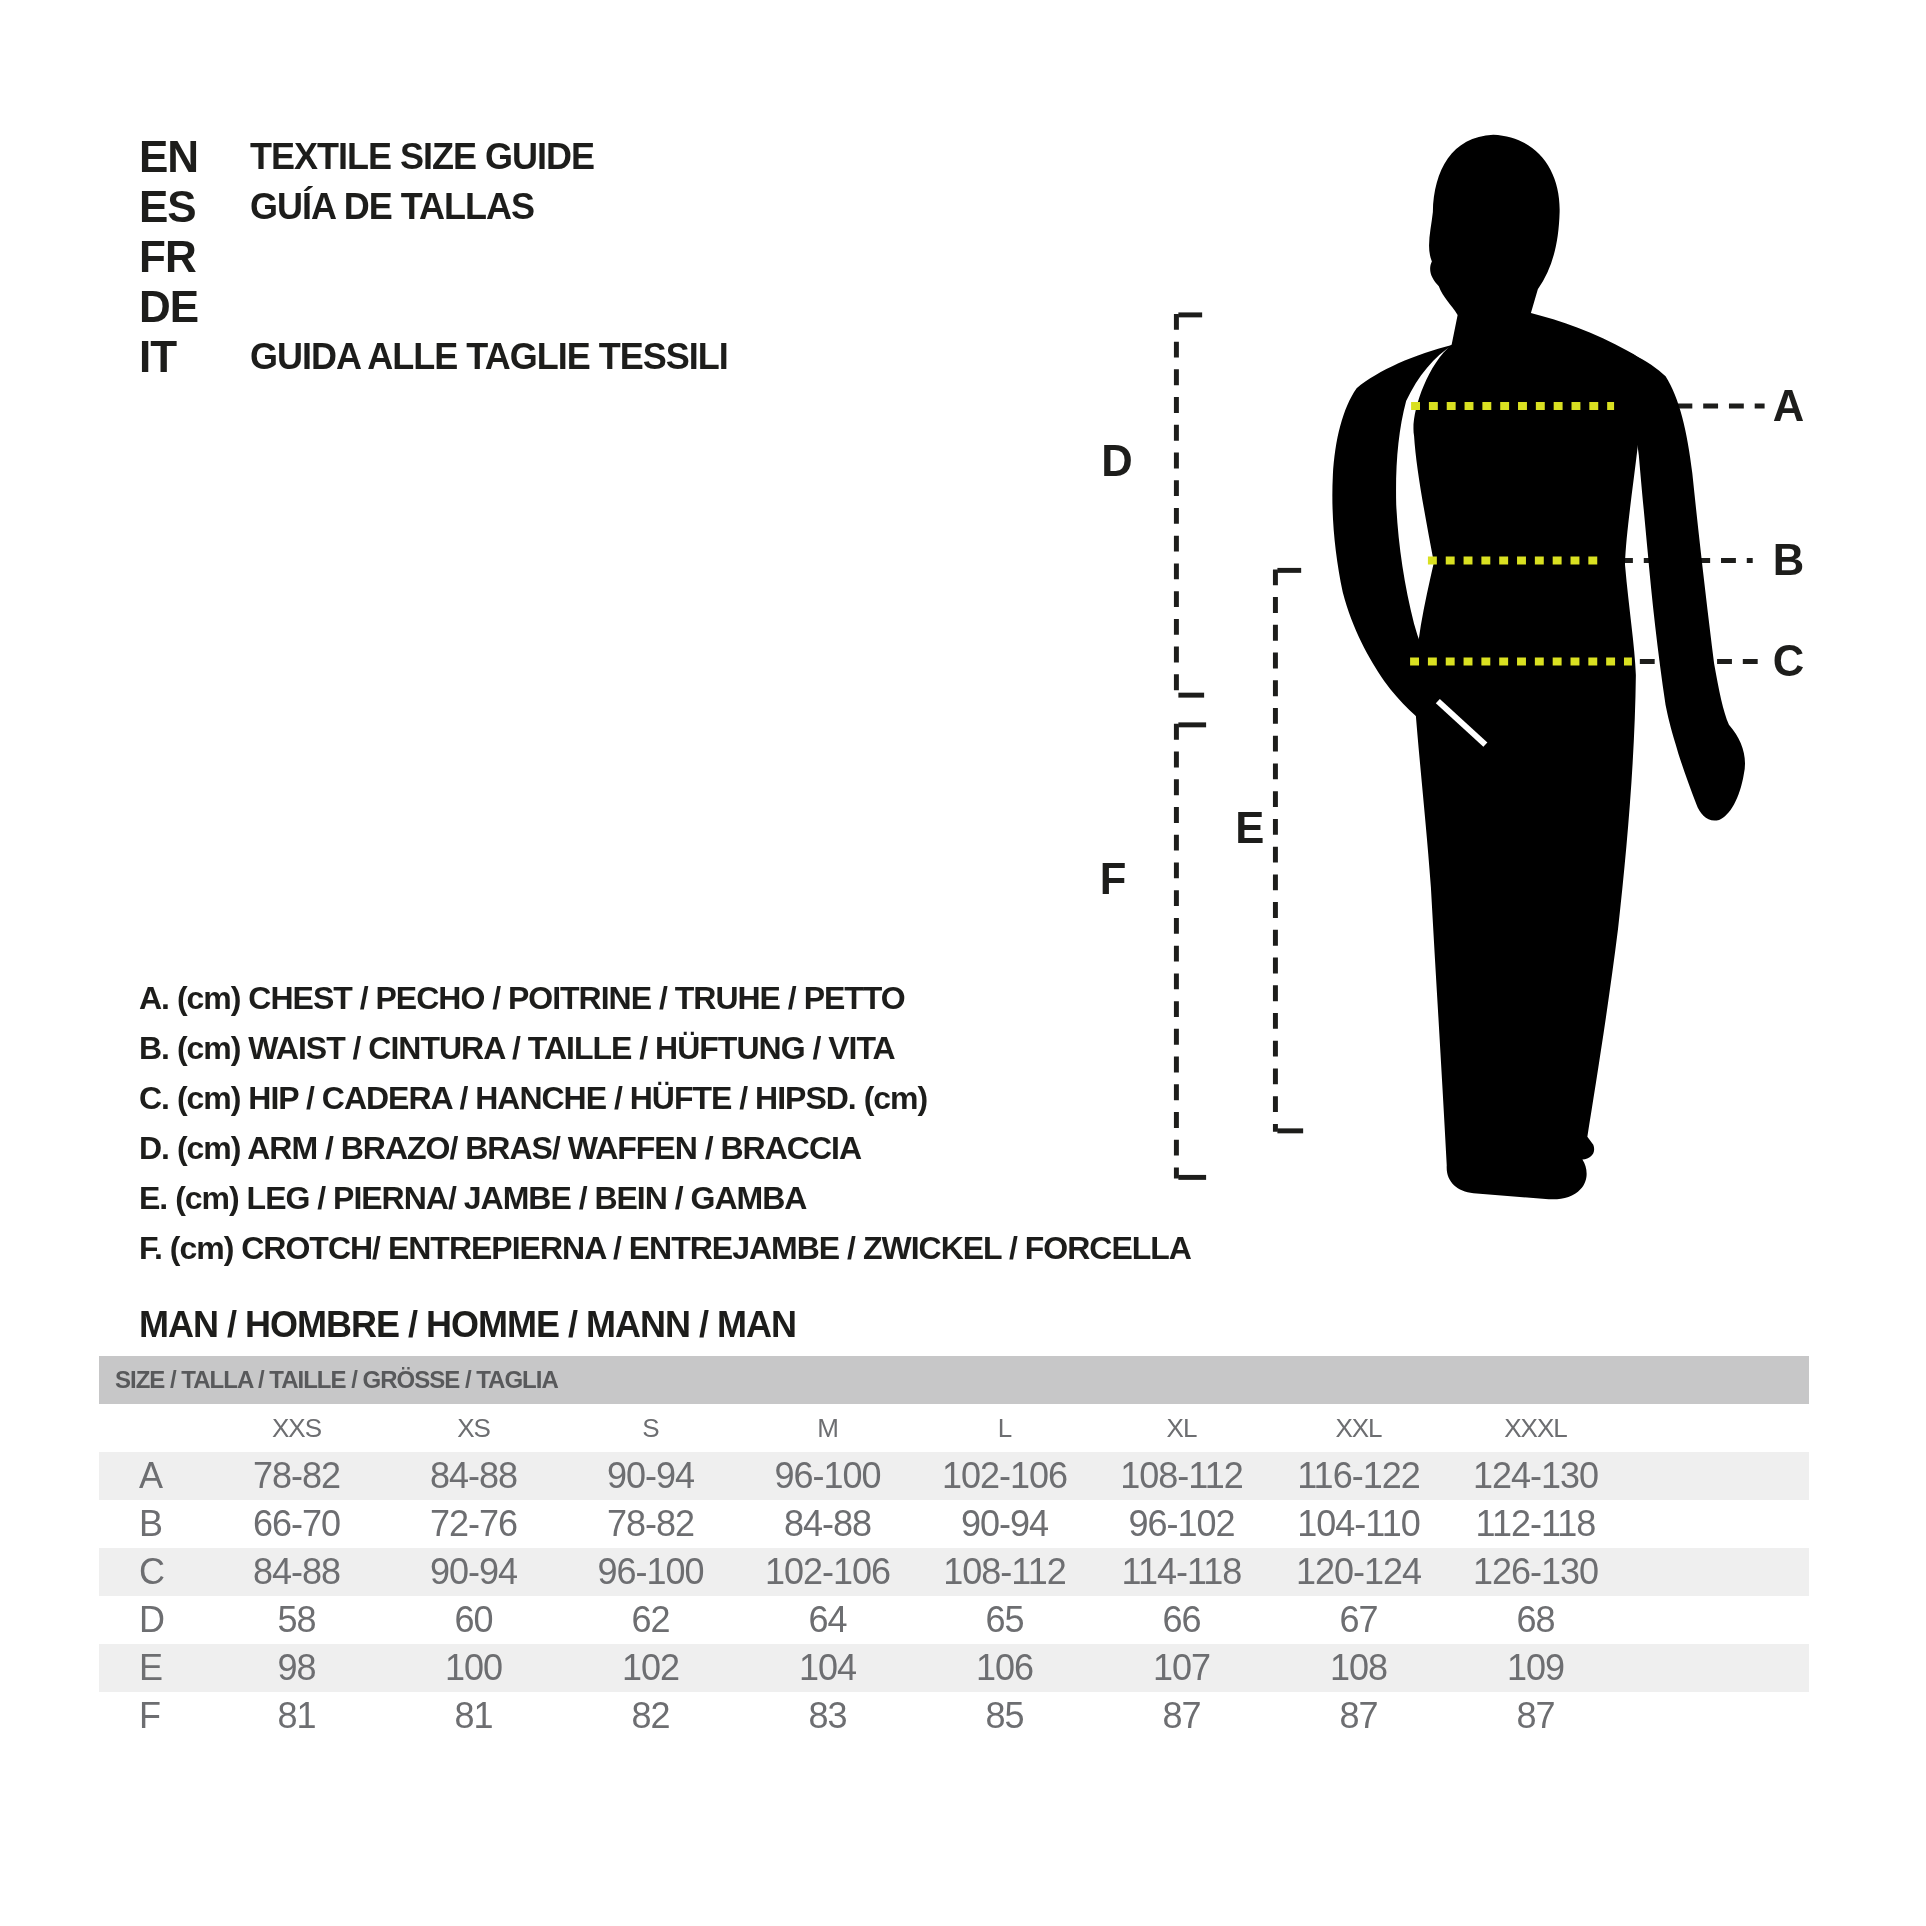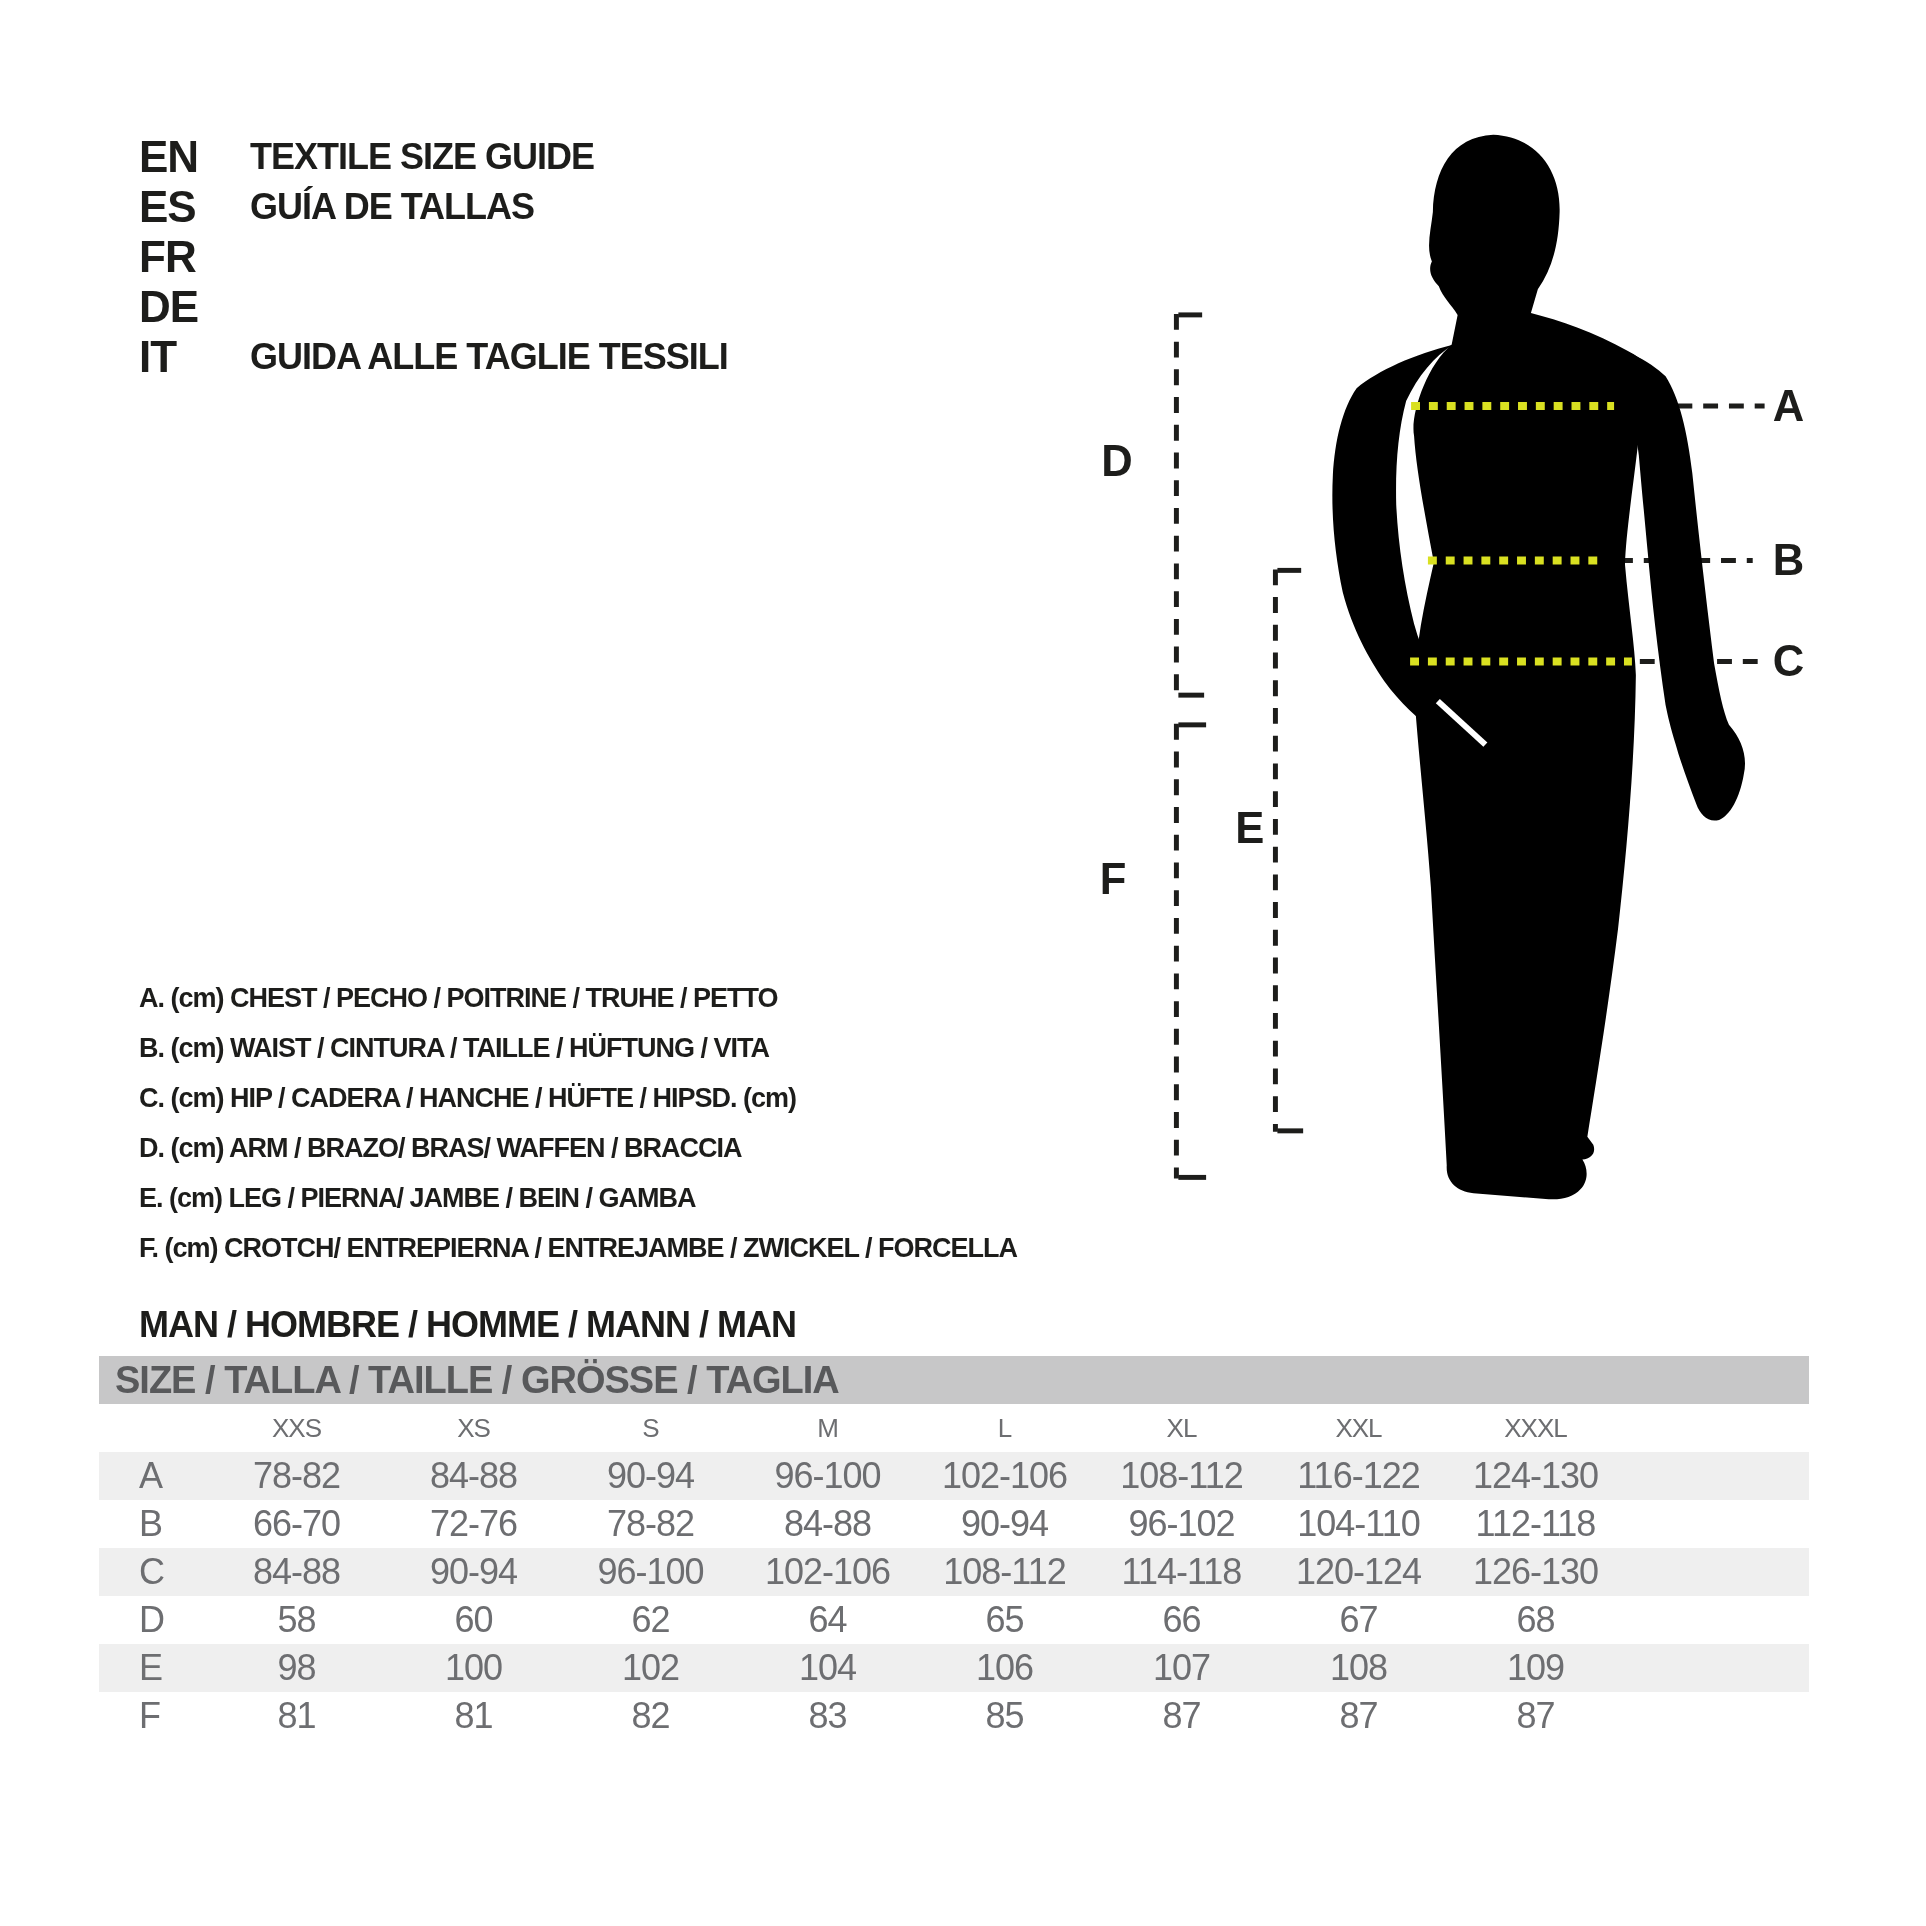--- a/index.html
+++ b/index.html
@@ -5,28 +5,28 @@
   html,body{margin:0;padding:0;background:#ffffff;}
   .canvas{position:relative;width:1927px;height:1927px;background:#ffffff;overflow:hidden;
           font-family:"Liberation Sans", sans-serif;color:#1d1d1b;}
   
   .lang-block{position:absolute;left:139px;top:132px;}
   .lang-row{display:flex;height:50px;align-items:center;}
   .lang-code{width:111px;font-size:44px;font-weight:bold;letter-spacing:-1px;}
   .lang-text{font-size:36px;font-weight:bold;letter-spacing:-1px;white-space:nowrap;}
   
   .legend-block{position:absolute;left:139px;top:973px;}
-  .legend-row{height:50px;display:flex;align-items:center;font-size:27px;font-weight:bold;
+  .legend-row{height:50px;display:flex;align-items:center;font-size:32px;font-weight:bold;
               letter-spacing:-1px;white-space:nowrap;}
   
   .category-line{position:absolute;left:139px;top:1300px;height:50px;display:flex;align-items:center;
                  font-size:36px;font-weight:bold;letter-spacing:-1px;}
   
   .size-table{position:absolute;left:99px;top:1356px;width:1710px;}
-  .band{height:48px;background:#c7c7c8;color:#58595b;font-size:38px;font-weight:bold;
+  .band{height:48px;background:#c7c7c8;color:#58595b;font-size:24px;font-weight:bold;
         letter-spacing:-1px;display:flex;align-items:center;padding-left:16px;box-sizing:border-box;}
   .trow{display:grid;grid-template-columns:109px repeat(8,177px);height:48px;background:#ffffff;}
   .trow.stripe{background:#efefef;}
   .tcell{display:flex;align-items:center;justify-content:center;font-size:36px;color:#6d6e71;
          letter-spacing:-1px;}
   .tcell.rowlab{justify-content:flex-start;padding-left:40px;box-sizing:border-box;}
   .tcell.sizehead{font-size:26px;}
   
   .figure-svg{position:absolute;left:0;top:0;width:1927px;height:1927px;}
   .measure-letter{font-family:"Liberation Sans", sans-serif;font-size:44px;font-weight:bold;fill:#1d1d1b;}

